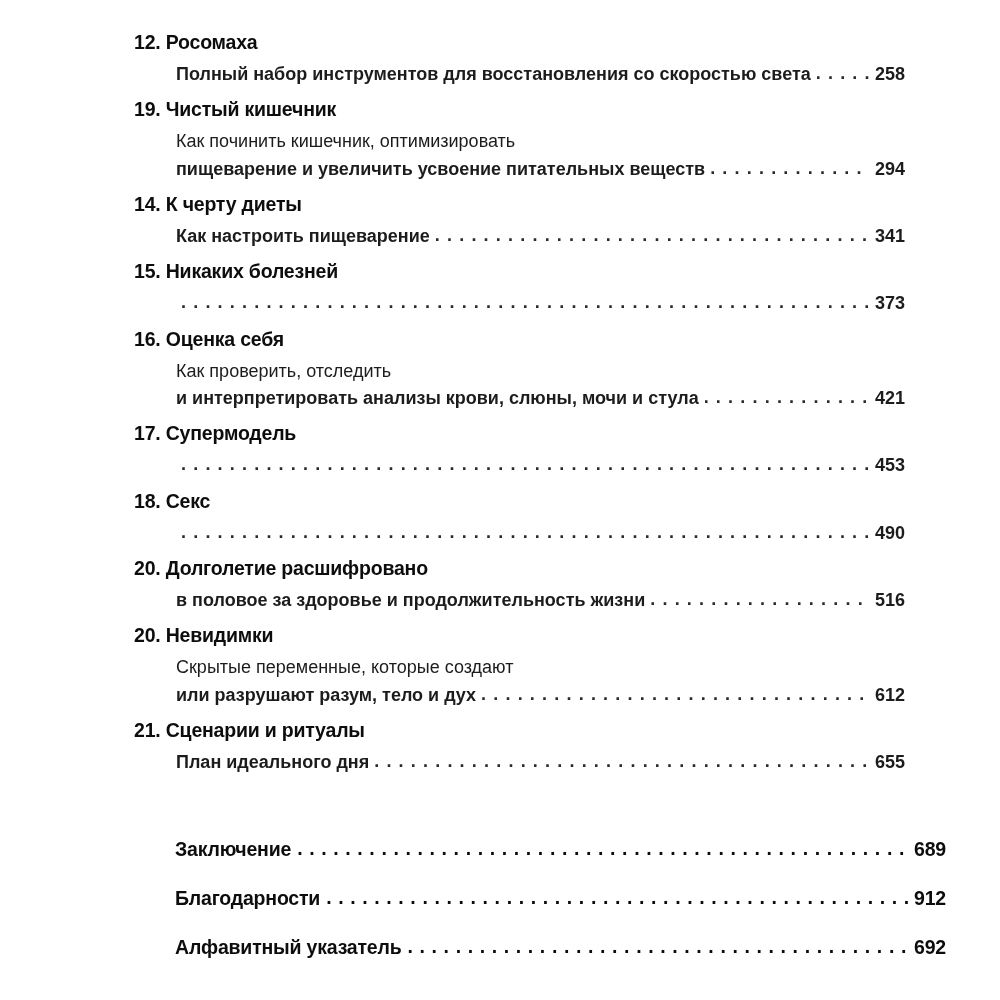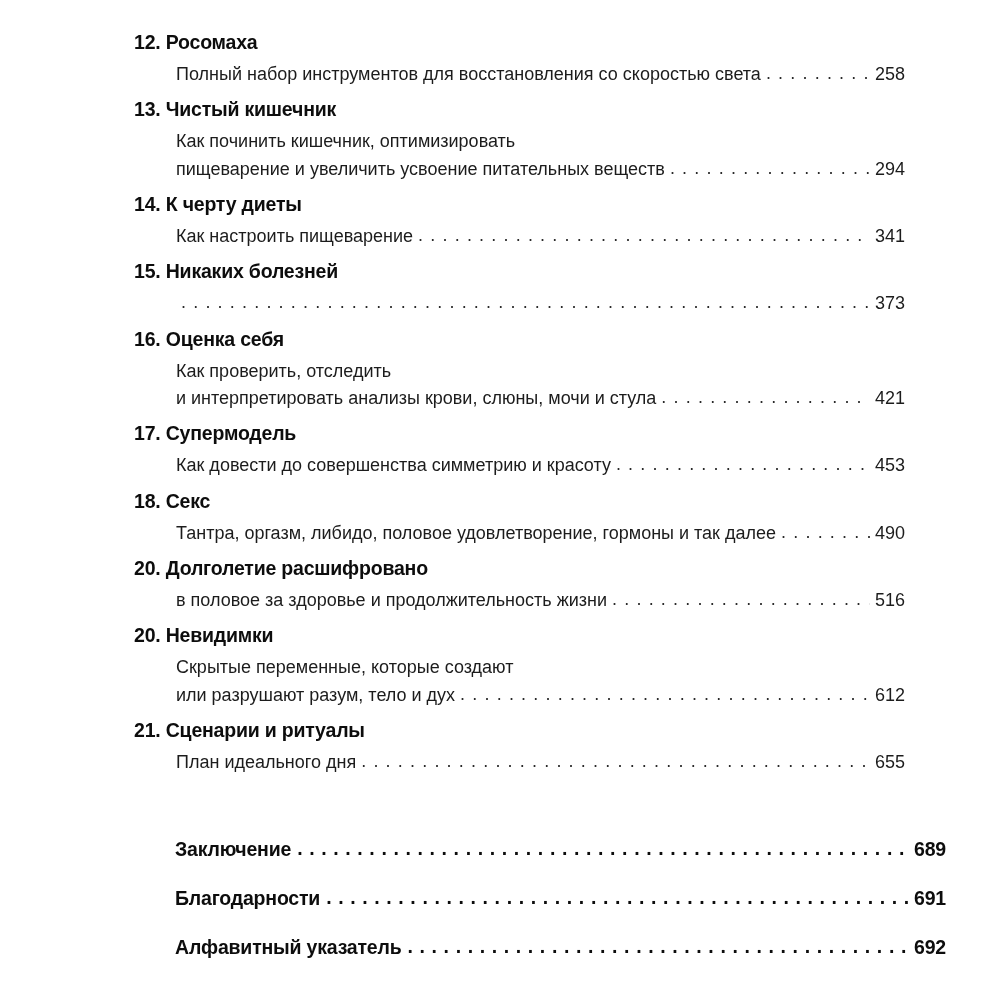--- a/index.html
+++ b/index.html
@@ -51,20 +51,21 @@
     font-weight: normal;
     color: #1c1c1c;
     line-height: 1.52;
   }
 
   
   .leader-line {
     display: flex;
     align-items: baseline;
     width: 100%;
+    font-weight: bold;
   }
   .leader-text {
     white-space: pre;
     flex: 0 1 auto;
   }
   .leader-dots {
     flex: 1 1 auto;
     min-width: 8px;
     margin: 0 5px;
     overflow: hidden;
@@ -113,21 +114,21 @@
         <div class="chapter-title">12. Росомаха</div>
         <div class="subtitle">
           <div class="leader-line">
             <span class="leader-text">Полный набор инструментов для восстановления со скоростью света</span>
             <span class="leader-dots">. . . . . . . . . . . . . . . . . . . . . . . . . . . . . . . . . . . . . . . . . . . . . . . . . . . . . . . . . . . . . . . . . . . . . . . . . . . . . . . . . . . . . . . . . . . . . . . . . . . . . . . . . . . . . . . . . . . . . . . . . . . . . . . . . . . . . . . . . . . . . . . . . . . . . . . . . . . . . . . </span>
             <span class="leader-page">258</span>
           </div>
         </div>
       </div>
       <div class="chapter">
-        <div class="chapter-title">13. Чистый кишечник</div>
+        <div class="chapter-title">19. Чистый кишечник</div>
         <div class="subtitle">
           <div class="plain-line">Как починить кишечник, оптимизировать</div>
           <div class="leader-line">
             <span class="leader-text">пищеварение и увеличить усвоение питательных веществ</span>
             <span class="leader-dots">. . . . . . . . . . . . . . . . . . . . . . . . . . . . . . . . . . . . . . . . . . . . . . . . . . . . . . . . . . . . . . . . . . . . . . . . . . . . . . . . . . . . . . . . . . . . . . . . . . . . . . . . . . . . . . . . . . . . . . . . . . . . . . . . . . . . . . . . . . . . . . . . . . . . . . . . . . . . . . . </span>
             <span class="leader-page">294</span>
           </div>
         </div>
       </div>
       <div class="chapter">
@@ -157,31 +158,29 @@
             <span class="leader-text">и интерпретировать анализы крови, слюны, мочи и стула</span>
             <span class="leader-dots">. . . . . . . . . . . . . . . . . . . . . . . . . . . . . . . . . . . . . . . . . . . . . . . . . . . . . . . . . . . . . . . . . . . . . . . . . . . . . . . . . . . . . . . . . . . . . . . . . . . . . . . . . . . . . . . . . . . . . . . . . . . . . . . . . . . . . . . . . . . . . . . . . . . . . . . . . . . . . . . </span>
             <span class="leader-page">421</span>
           </div>
         </div>
       </div>
       <div class="chapter">
         <div class="chapter-title">17. Супермодель</div>
         <div class="subtitle">
           <div class="leader-line">
-            <span class="leader-text">Как довести до совершенства симметрию и красоту</span>
             <span class="leader-dots">. . . . . . . . . . . . . . . . . . . . . . . . . . . . . . . . . . . . . . . . . . . . . . . . . . . . . . . . . . . . . . . . . . . . . . . . . . . . . . . . . . . . . . . . . . . . . . . . . . . . . . . . . . . . . . . . . . . . . . . . . . . . . . . . . . . . . . . . . . . . . . . . . . . . . . . . . . . . . . . </span>
             <span class="leader-page">453</span>
           </div>
         </div>
       </div>
       <div class="chapter">
         <div class="chapter-title">18. Секс</div>
         <div class="subtitle">
           <div class="leader-line">
-            <span class="leader-text">Тантра, оргазм, либидо, половое удовлетворение, гормоны и так далее</span>
             <span class="leader-dots">. . . . . . . . . . . . . . . . . . . . . . . . . . . . . . . . . . . . . . . . . . . . . . . . . . . . . . . . . . . . . . . . . . . . . . . . . . . . . . . . . . . . . . . . . . . . . . . . . . . . . . . . . . . . . . . . . . . . . . . . . . . . . . . . . . . . . . . . . . . . . . . . . . . . . . . . . . . . . . . </span>
             <span class="leader-page">490</span>
           </div>
         </div>
       </div>
       <div class="chapter">
         <div class="chapter-title">20. Долголетие расшифровано</div>
         <div class="subtitle">
           <div class="leader-line">
             <span class="leader-text">в половое за здоровье и продолжительность жизни</span>
@@ -214,21 +213,21 @@
     </div>
   <div class="backmatter">
       <div class="back-row leader-line">
         <span class="leader-text">Заключение</span>
         <span class="leader-dots">. . . . . . . . . . . . . . . . . . . . . . . . . . . . . . . . . . . . . . . . . . . . . . . . . . . . . . . . . . . . . . . . . . . . . . . . . . . . . . . . . . . . . . . . . . . . . . . . . . . . . . . . . . . . . . . . . . . . . . . . . . . . . . . . . . . . . . . . . . . . . . . . . . . . . . . . . . . . . . . </span>
         <span class="leader-page">689</span>
       </div>
       <div class="back-row leader-line">
         <span class="leader-text">Благодарности</span>
         <span class="leader-dots">. . . . . . . . . . . . . . . . . . . . . . . . . . . . . . . . . . . . . . . . . . . . . . . . . . . . . . . . . . . . . . . . . . . . . . . . . . . . . . . . . . . . . . . . . . . . . . . . . . . . . . . . . . . . . . . . . . . . . . . . . . . . . . . . . . . . . . . . . . . . . . . . . . . . . . . . . . . . . . . </span>
-        <span class="leader-page">691</span>
+        <span class="leader-page">912</span>
       </div>
       <div class="back-row leader-line">
         <span class="leader-text">Алфавитный указатель</span>
         <span class="leader-dots">. . . . . . . . . . . . . . . . . . . . . . . . . . . . . . . . . . . . . . . . . . . . . . . . . . . . . . . . . . . . . . . . . . . . . . . . . . . . . . . . . . . . . . . . . . . . . . . . . . . . . . . . . . . . . . . . . . . . . . . . . . . . . . . . . . . . . . . . . . . . . . . . . . . . . . . . . . . . . . . </span>
         <span class="leader-page">692</span>
       </div>
     </div>
 </div>
 
 </body></html>

